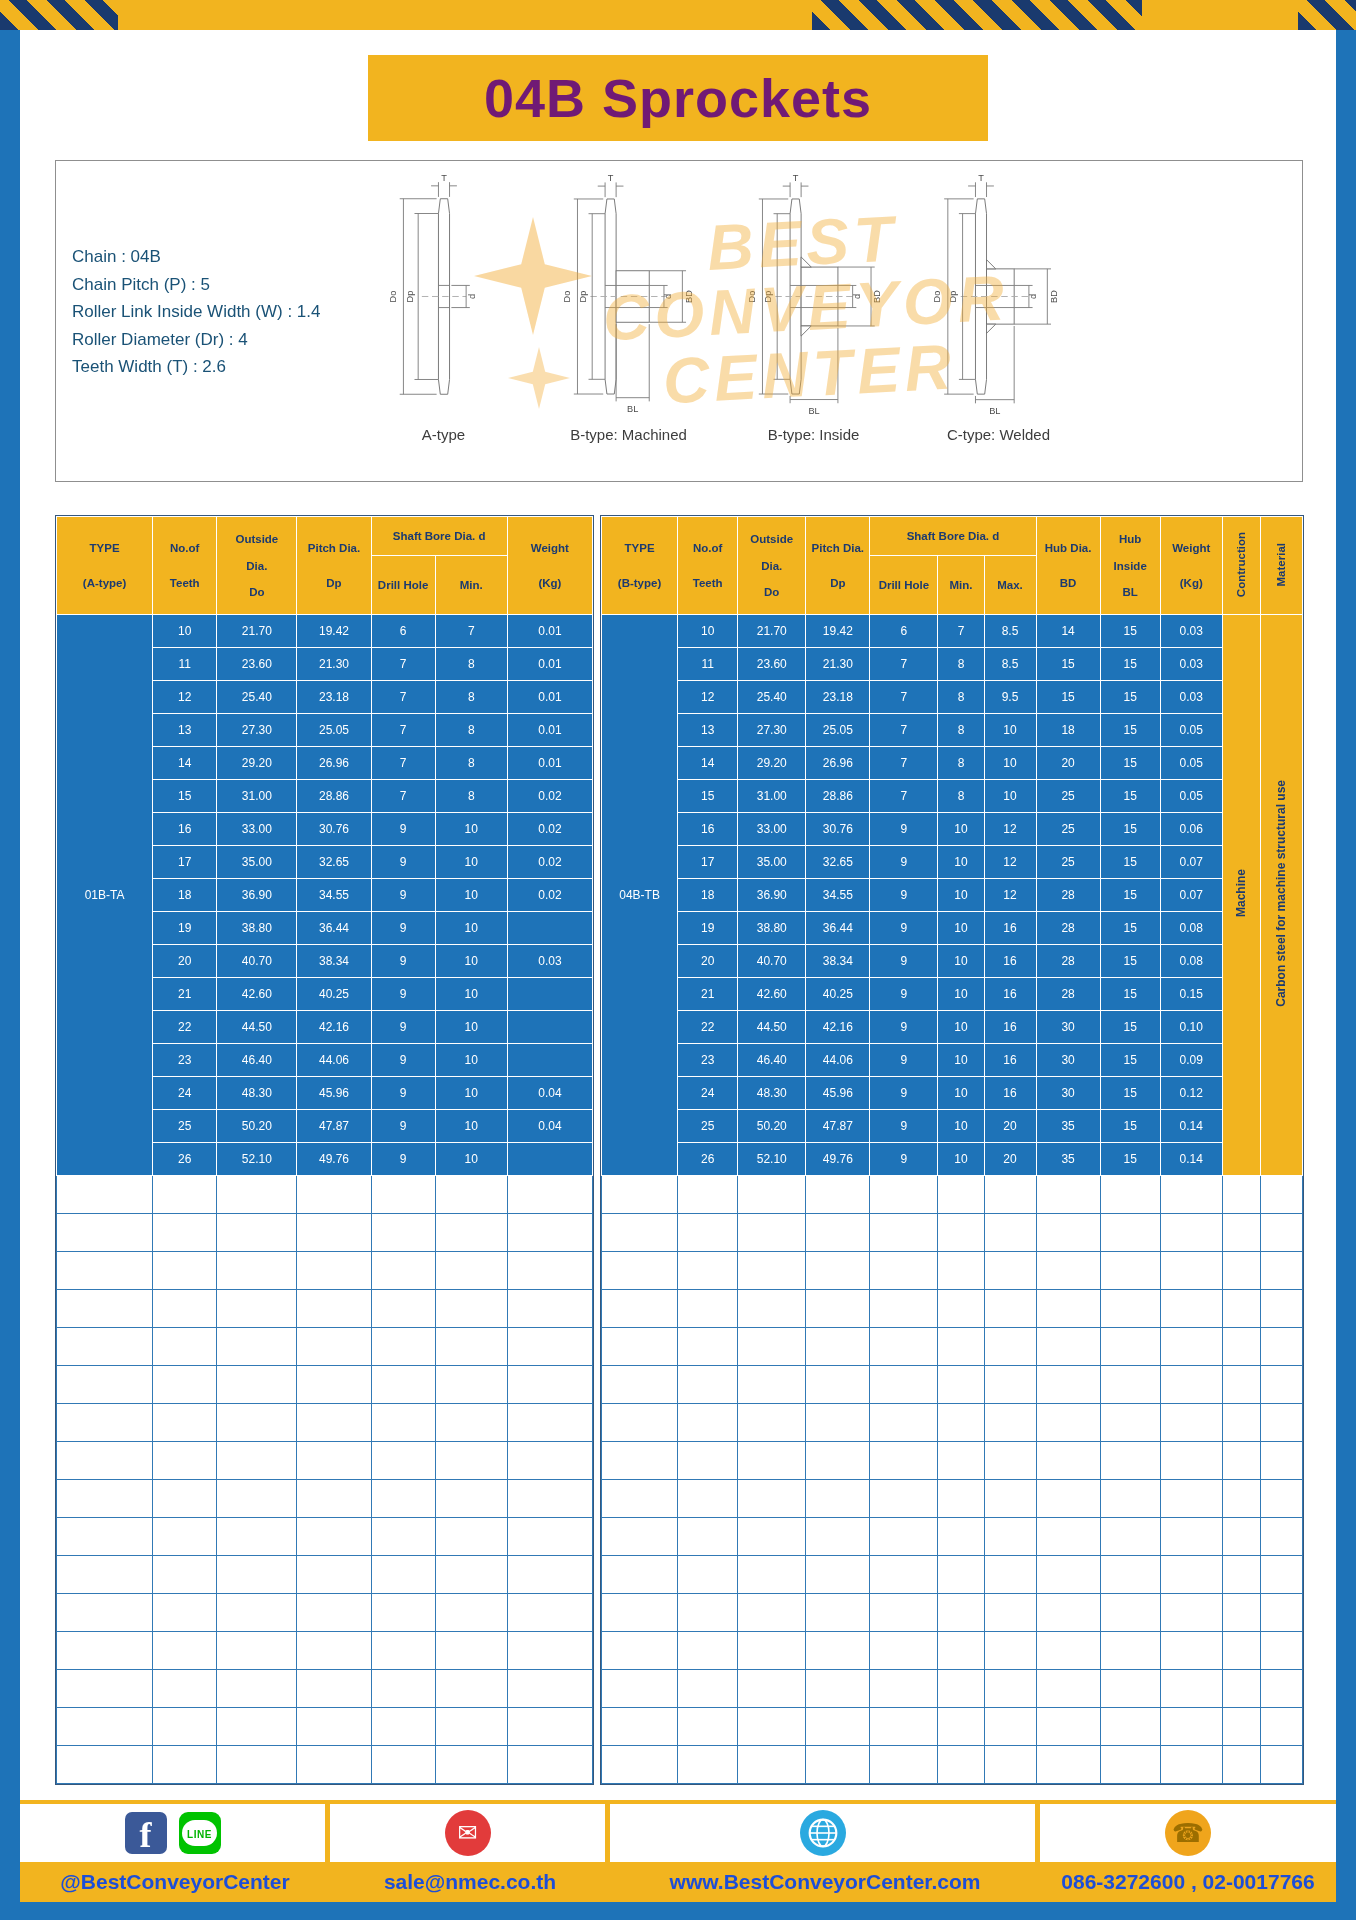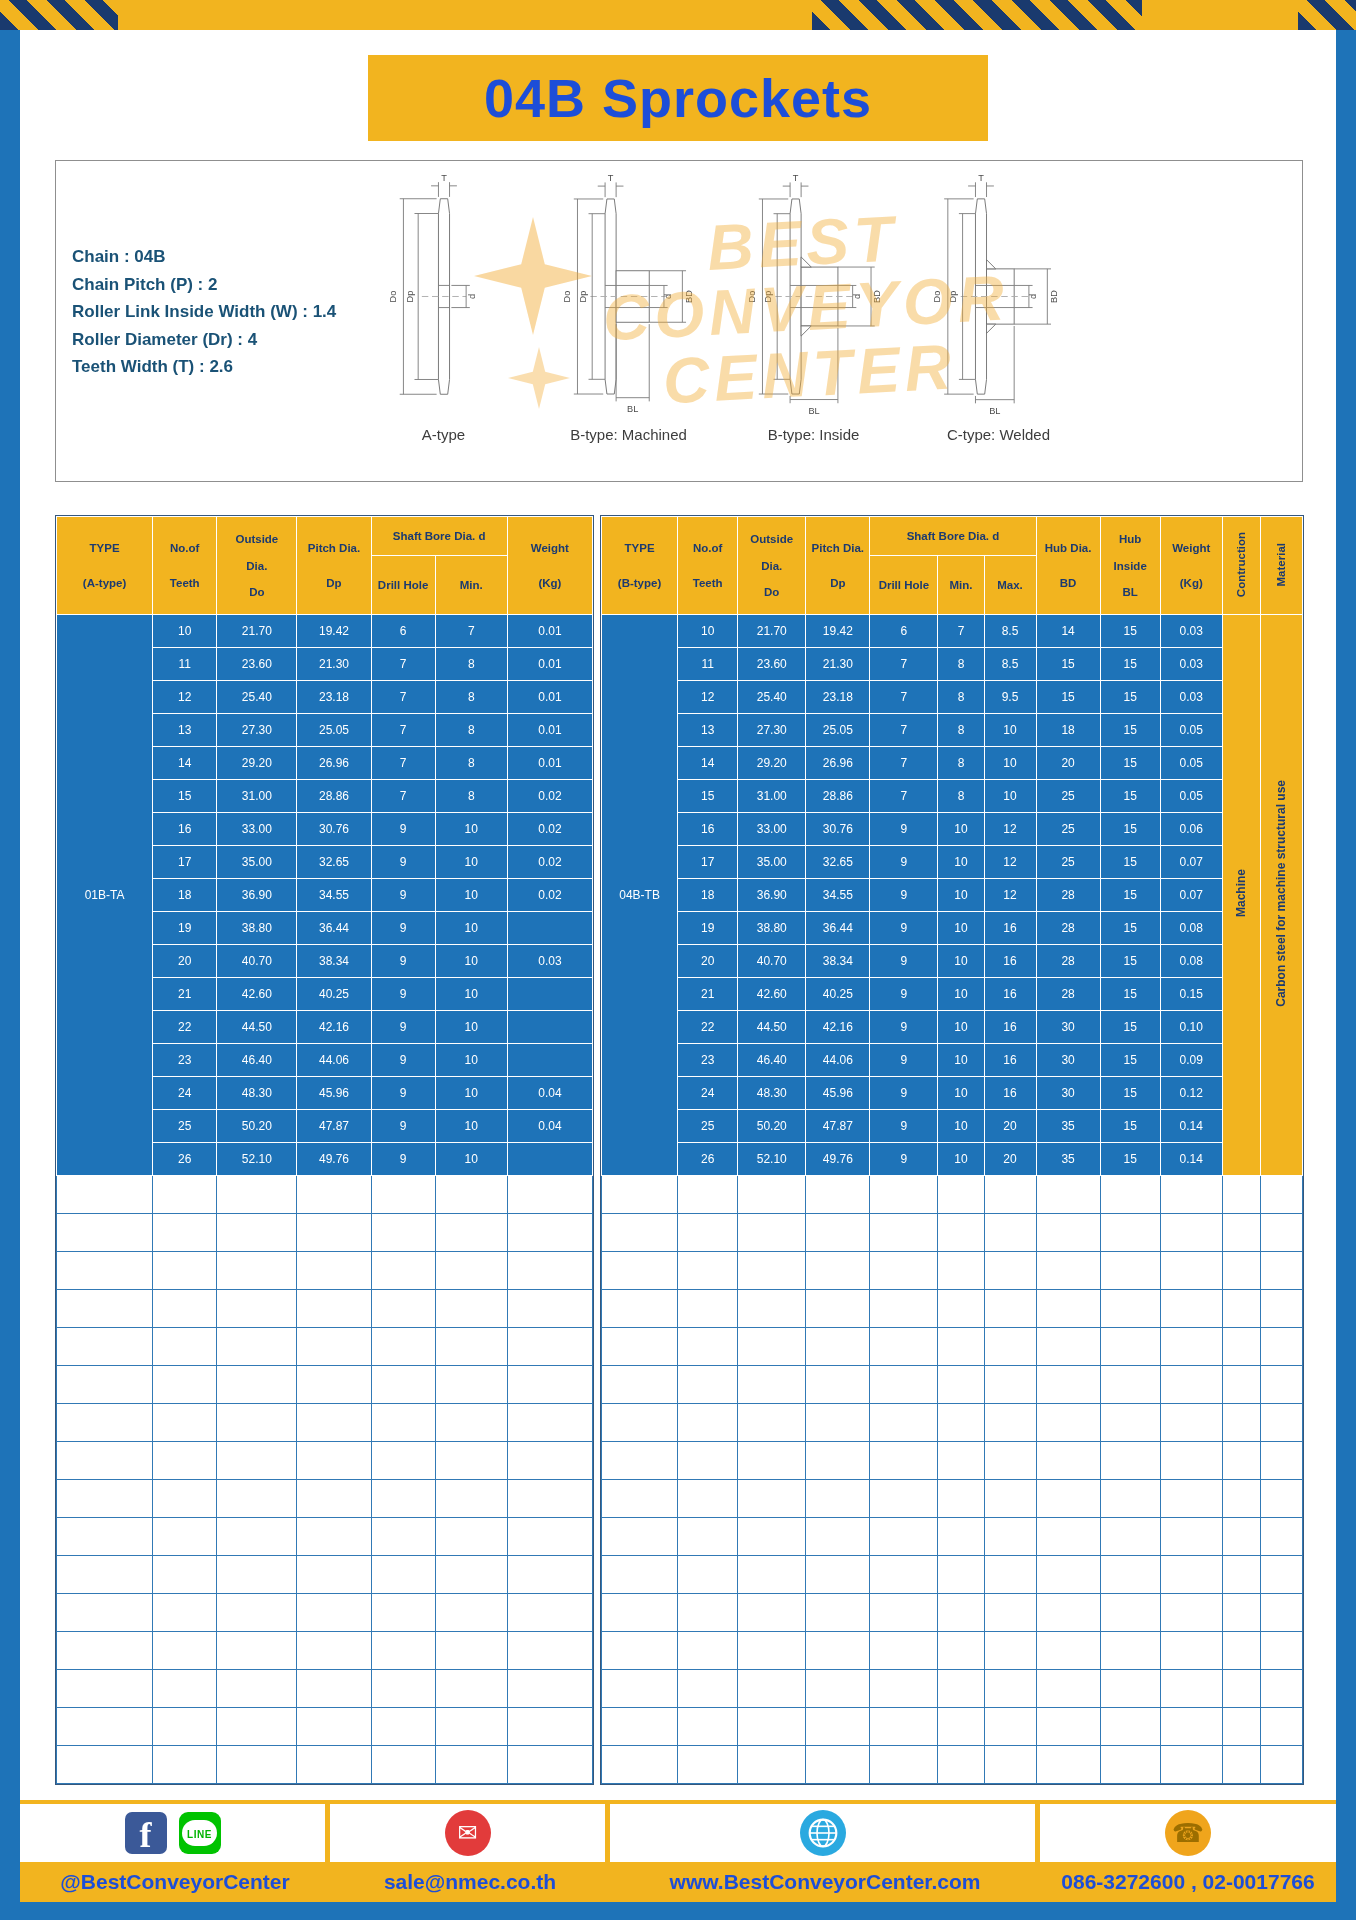--- a/index.html
+++ b/index.html
@@ -10,26 +10,26 @@
   .top-bar{position:absolute;left:0;top:0;width:1356px;height:30px;background:#f2b41f;}
   .stripe{position:absolute;top:0;height:30px;background:repeating-linear-gradient(45deg,#1a3a6e 0 13px,#f2b41f 13px 27px);}
   .s1{left:0;width:118px;}
   .s2{left:812px;width:330px;}
   .s3{left:1298px;width:58px;}
 
   .white-area{position:absolute;left:20px;top:30px;width:1316px;height:1872px;background:#ffffff;}
 
   
   .title-banner{position:absolute;left:368px;top:55px;width:620px;height:86px;background:#f2b41f;display:flex;align-items:center;justify-content:center;}
-  .title-banner span{font-size:54px;font-weight:bold;color:#1d4ed8;letter-spacing:1px;}
+  .title-banner span{font-size:54px;font-weight:bold;color:#701a75;letter-spacing:1px;}
 
   
   .diagram-box{position:absolute;left:55px;top:160px;width:1246px;height:320px;background:#fff;border:1px solid #8f8f8f;}
   .specs{position:absolute;left:16px;top:82px;}
-  .spec-line{font-size:17px;font-weight:bold;color:#1a5276;line-height:1.62;white-space:nowrap;}
+  .spec-line{font-size:17px;font-weight:normal;color:#1a5276;line-height:1.62;white-space:nowrap;}
   .diagrams{position:absolute;left:295px;top:10px;width:740px;display:flex;}
   .diag{flex:0 0 185px;display:flex;flex-direction:column;align-items:center;}
   .diag svg{display:block;}
   .diag-label{font-size:15px;color:#3d3d3d;margin-top:4px;white-space:nowrap;}
   .diag svg line{stroke:#7d7d7d;stroke-width:1;}
   .diag svg .cl{stroke:#ababab;stroke-dasharray:7 4;}
   .diag svg .plate{fill:#ffffff;stroke:#707070;stroke-width:1;}
   .diag svg rect{fill:#ffffff;stroke:#707070;}
   .diag svg .weld{fill:#ffffff;stroke:#707070;}
   .diag svg text{font-size:10px;fill:#4c4c4c;font-family:"Liberation Sans",sans-serif;}
@@ -85,21 +85,21 @@
 
   <div class="white-area"></div>
 
   <div class="title-banner">
     <span>04B Sprockets</span>
   </div>
 
   <div class="diagram-box">
     <div class="specs">
       <div class="spec-line">Chain : 04B</div>
-      <div class="spec-line">Chain Pitch (P) : 2</div>
+      <div class="spec-line">Chain Pitch (P) : 5</div>
       <div class="spec-line">Roller Link Inside Width (W) : 1.4</div>
       <div class="spec-line">Roller Diameter (Dr) : 4</div>
       <div class="spec-line">Teeth Width (T) : 2.6</div>
     </div>
 
     <div class="diagrams">
 
       <div class="diag">
         <svg viewBox="0 0 180 272" width="166" height="251">
           <line x1="84" y1="28" x2="84" y2="12"></line>

